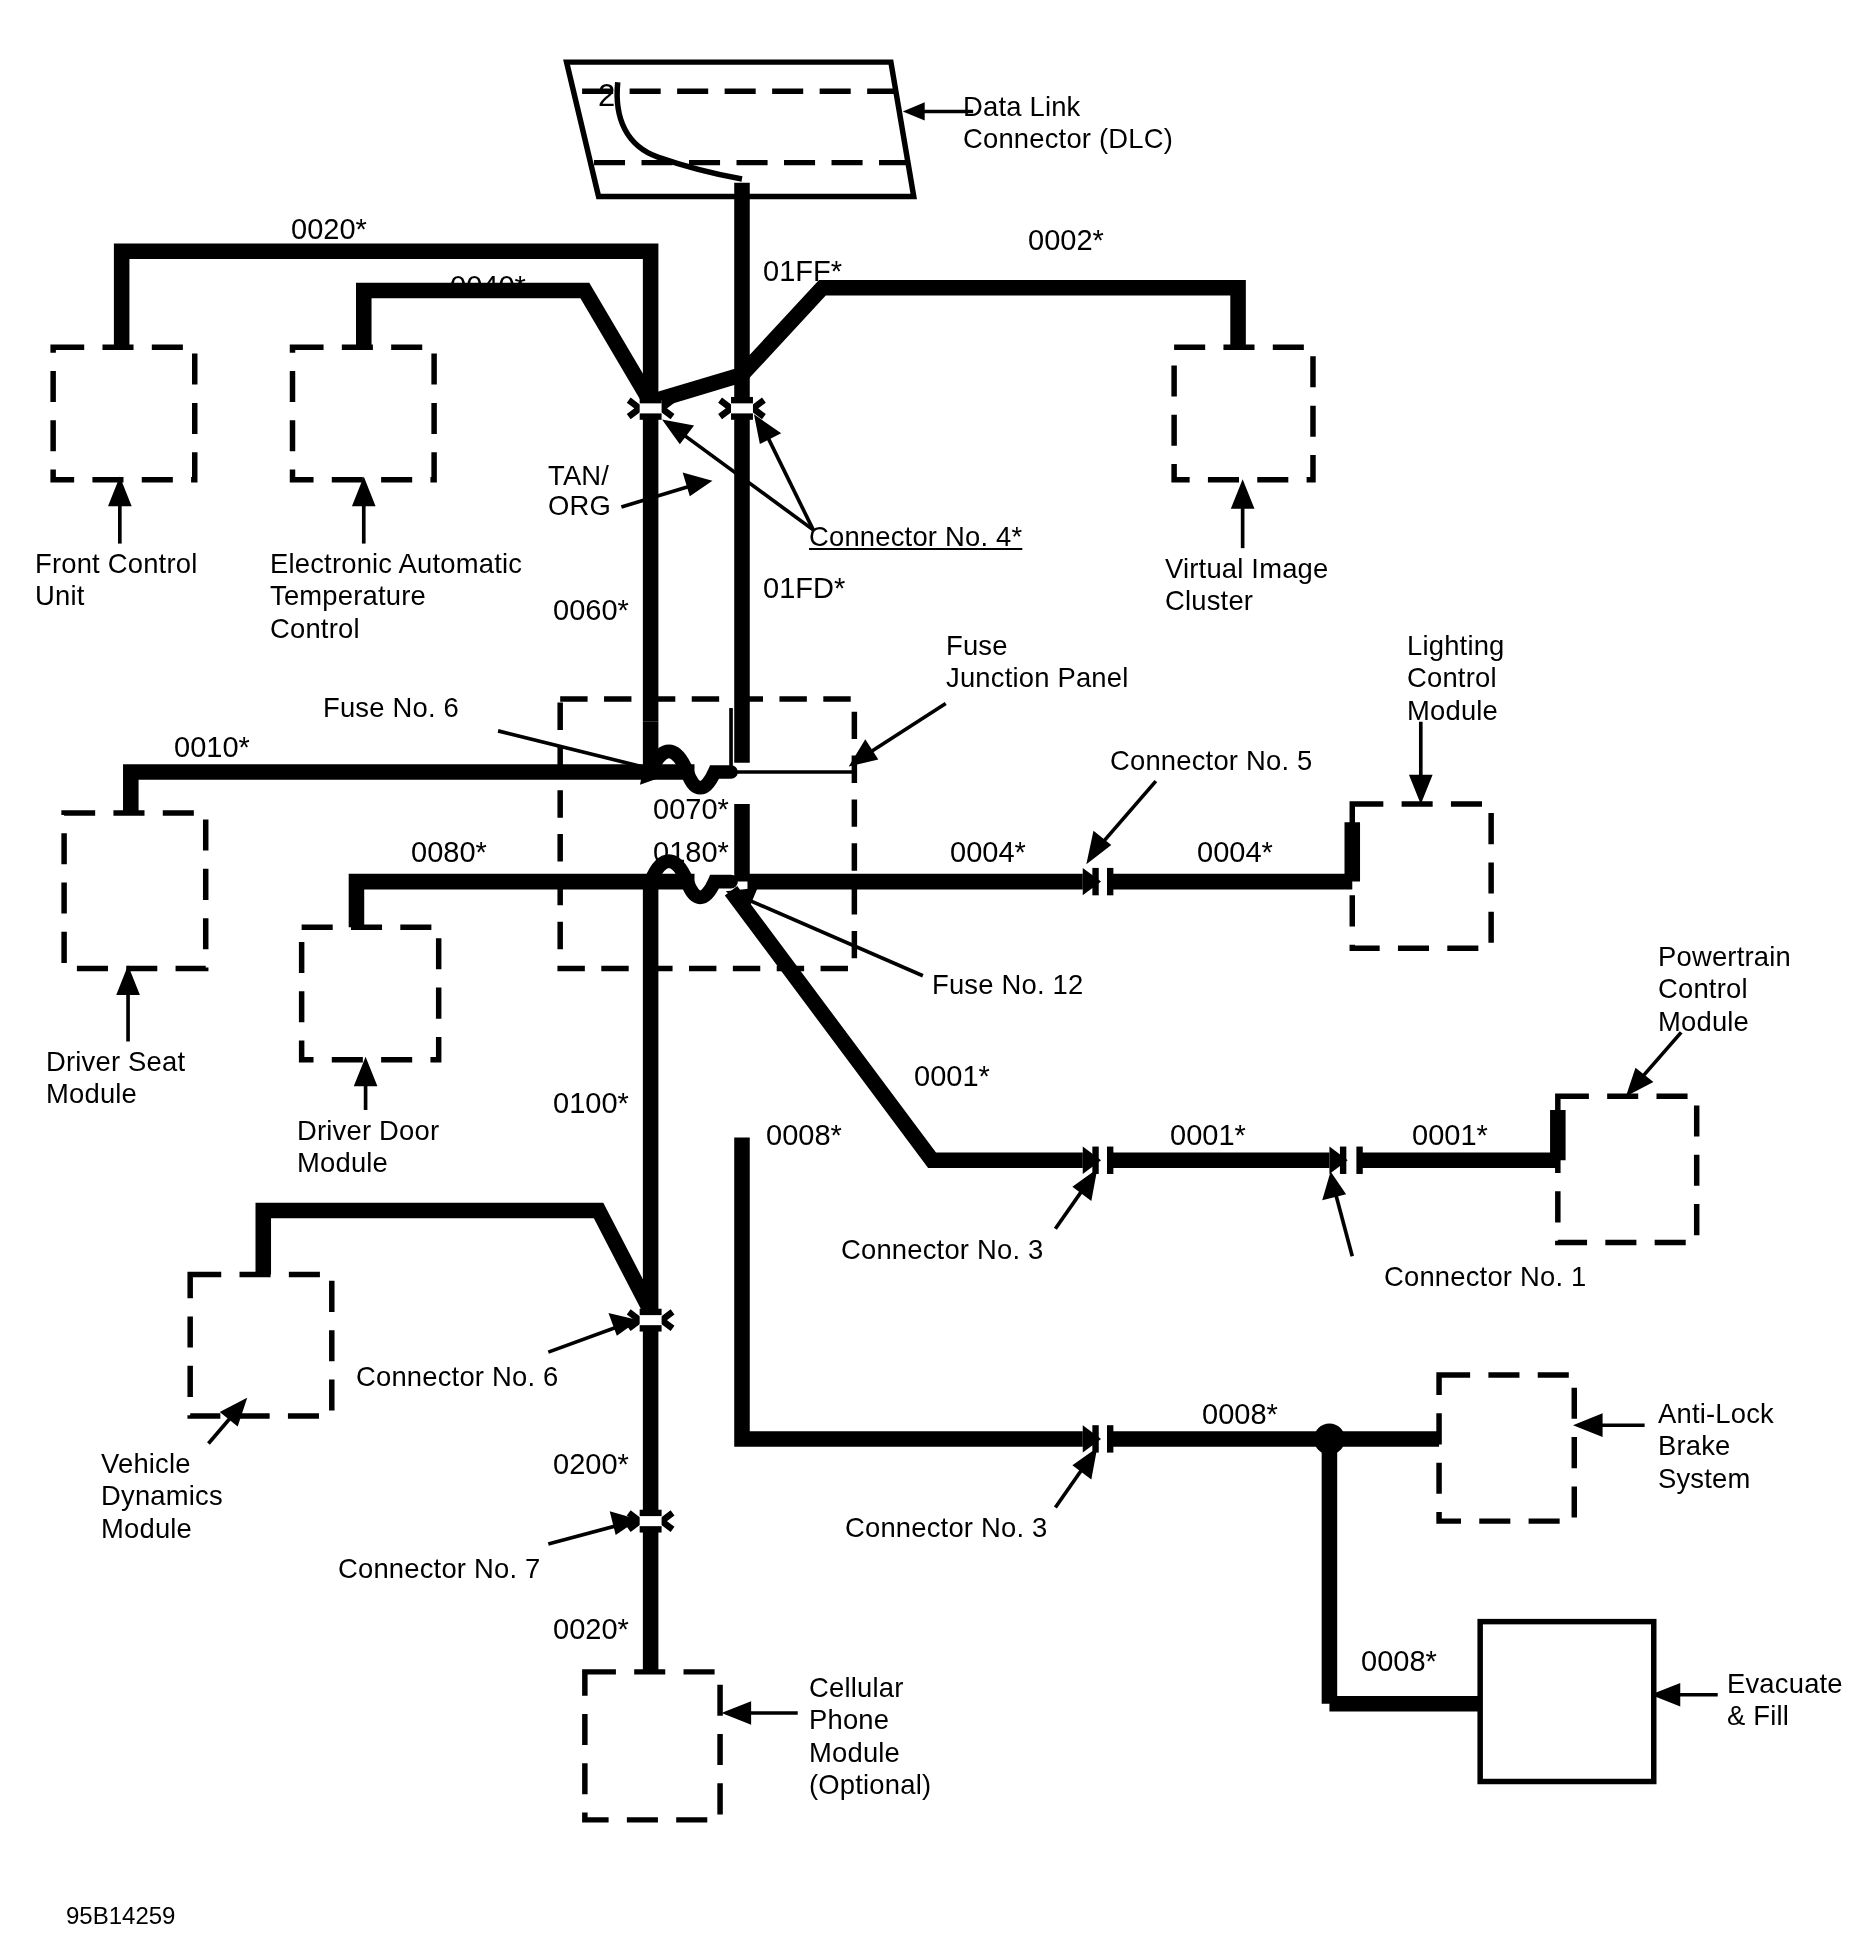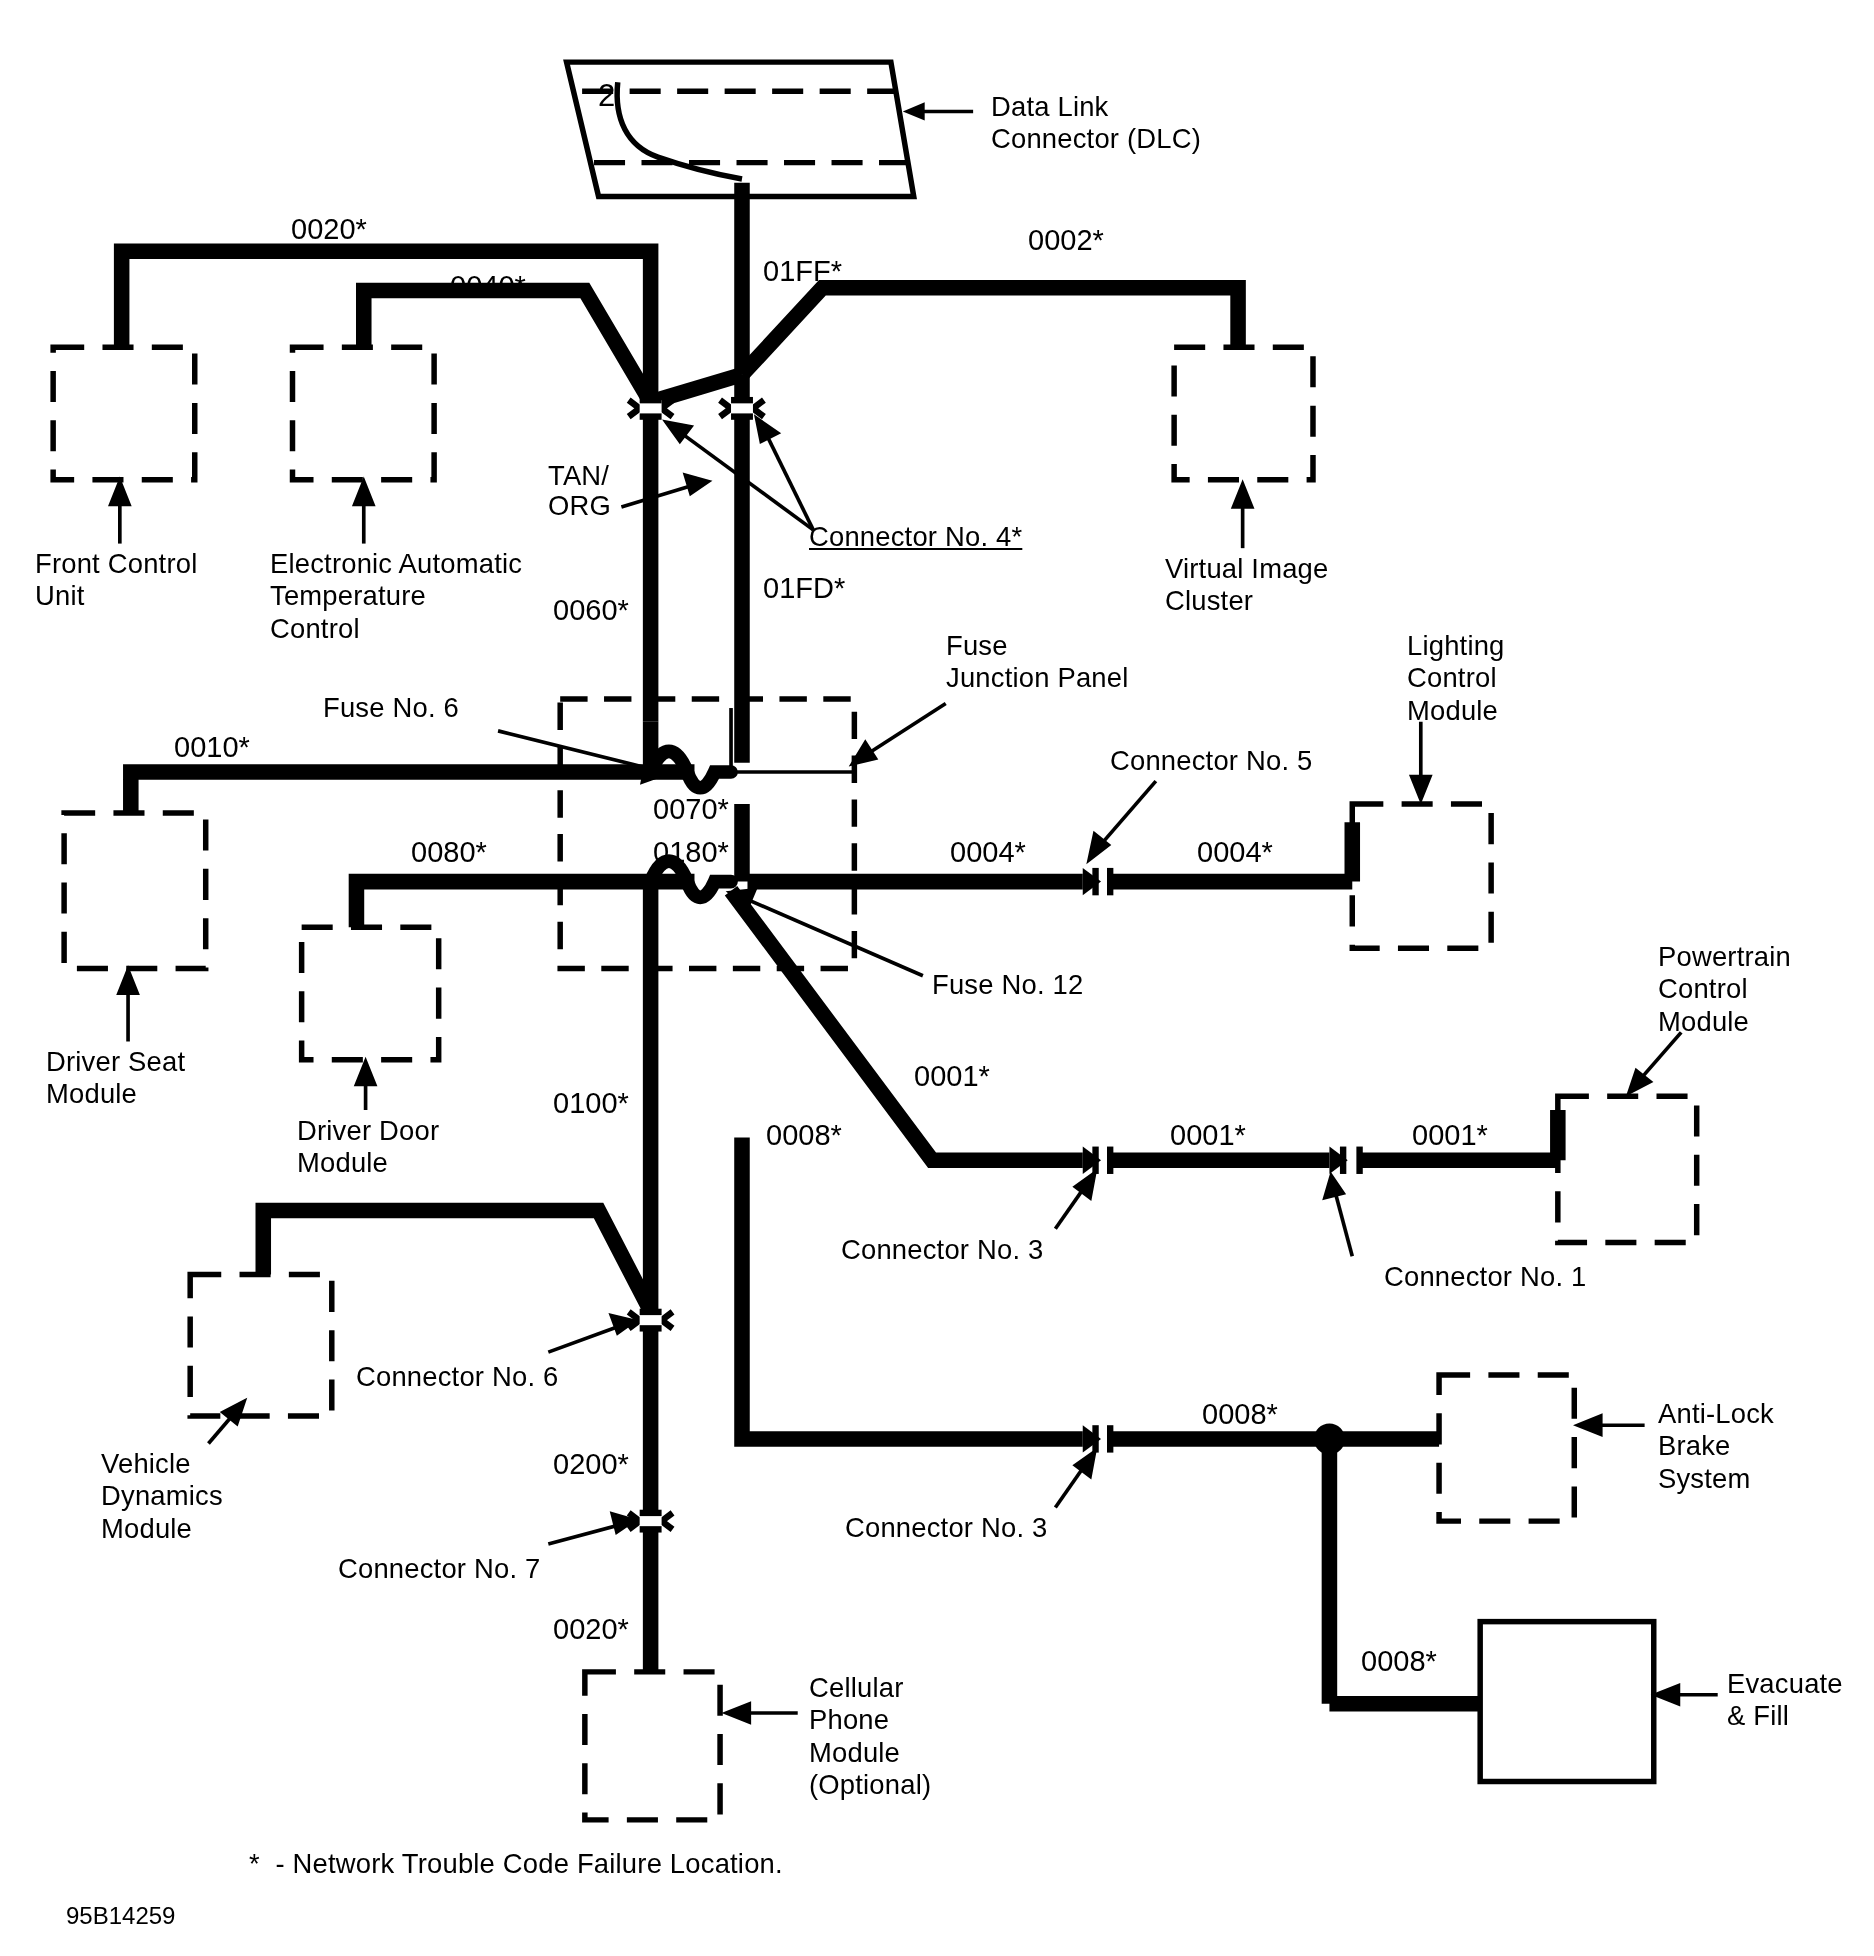--- a/index.html
+++ b/index.html
@@ -263,21 +263,21 @@
 
         <line x1="600" y1="1690" x2="682" y2="1668"></line>
         <polygon points="694,1664 670,1657 675,1677"></polygon>
 
         <line x1="1155" y1="1650" x2="1190" y2="1600"></line>
         <polygon points="1198,1589 1177,1604 1193,1616"></polygon>
       </g>
     </g>
   </svg>
 
-  <div class="lbl" style="left:991px; top:91px;">Data Link
+  <div class="lbl" style="left:963px; top:91px;">Data Link
 Connector (DLC)</div>
   <div class="lbl" style="left:35px; top:548px;">Front Control
 Unit</div>
   <div class="lbl" style="left:270px; top:548px;">Electronic Automatic
 Temperature
 Control</div>
   <div class="lbl" style="left:1165px; top:553px;">Virtual Image
 Cluster</div>
   <div class="lbl" style="left:1407px; top:630px;">Lighting
 Control
@@ -335,17 +335,16 @@
   <div class="code" style="left:1412px; top:1119px;">0001*</div>
   <div class="code" style="left:766px; top:1119px;">0008*</div>
   <div class="code" style="left:553px; top:1087px;">0100*</div>
   <div class="code" style="left:553px; top:1448px;">0200*</div>
   <div class="code" style="left:553px; top:1613px;">0020*</div>
   <div class="code" style="left:1202px; top:1398px;">0008*</div>
   <div class="code" style="left:1361px; top:1645px;">0008*</div>
 
   <div class="lbl" style="left:598px; top:78px; font-size:31px;">2</div>
 
-  <div class="lbl" style="left:249px; top:1848px;">*  - Network Trouble Code Failure Location.</div>
   <div class="footer-id" style="left:66px; top:1902px;">95B14259</div>
 
 </div>
 
 
 </body></html>

